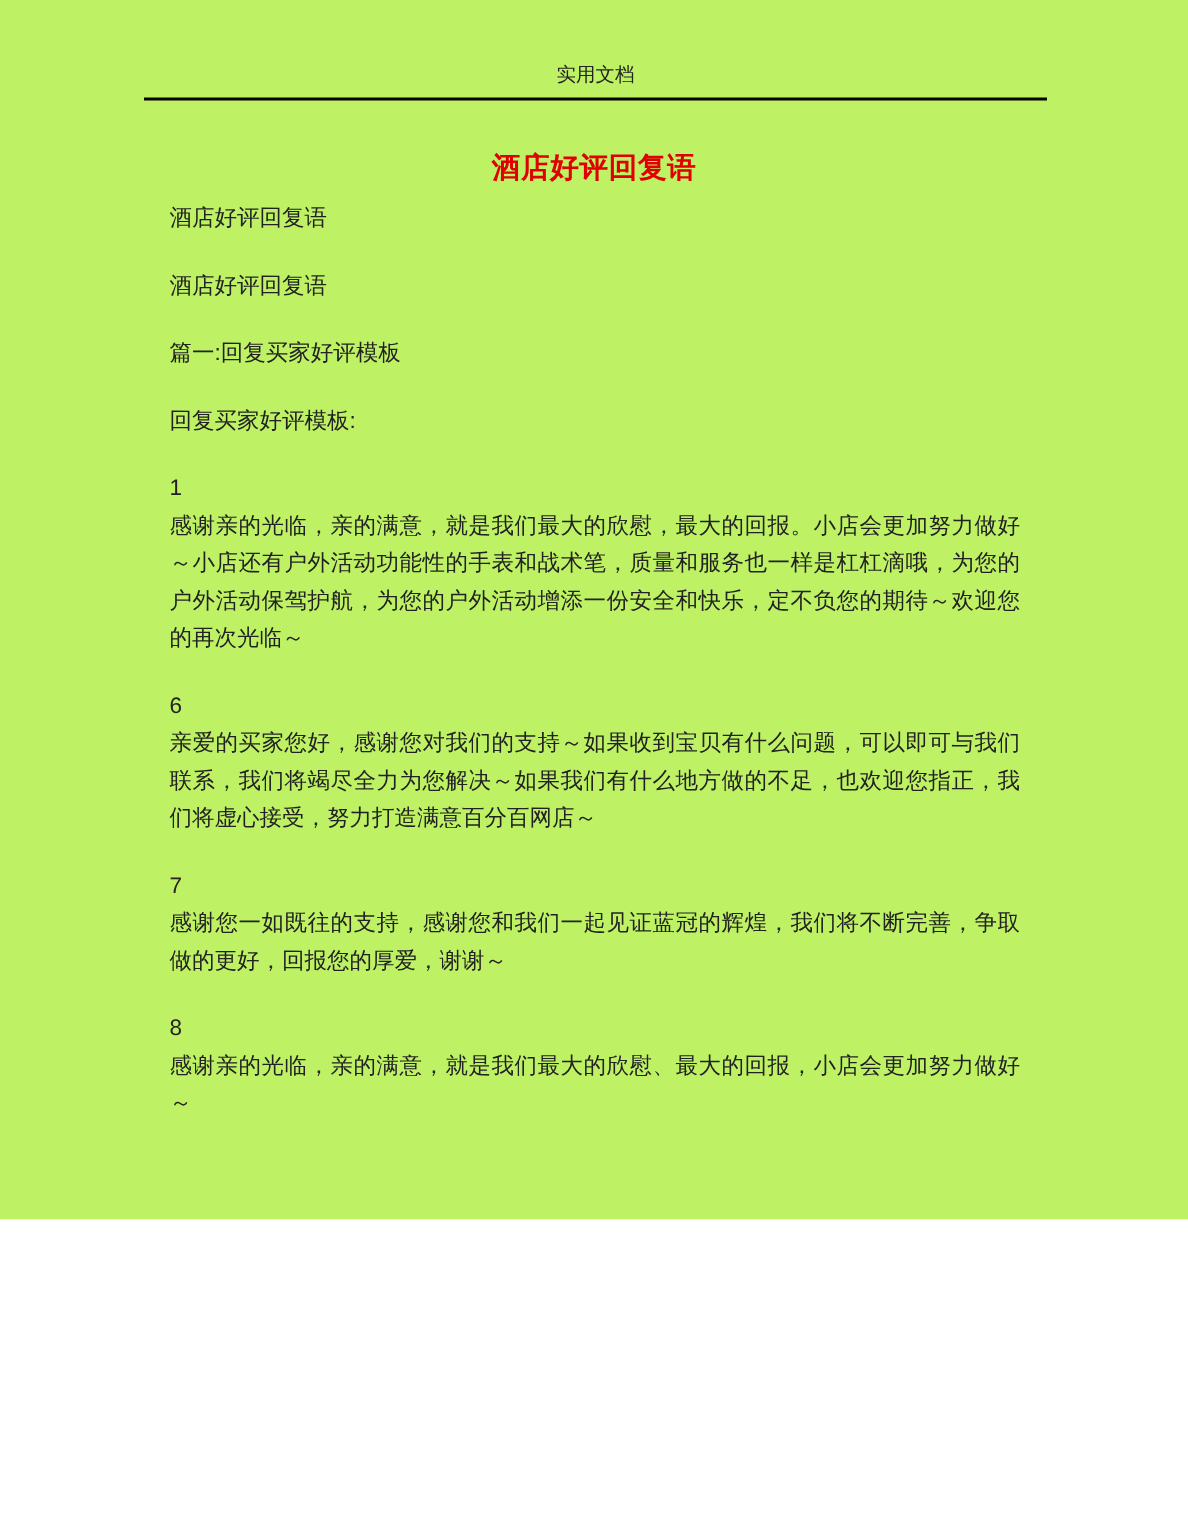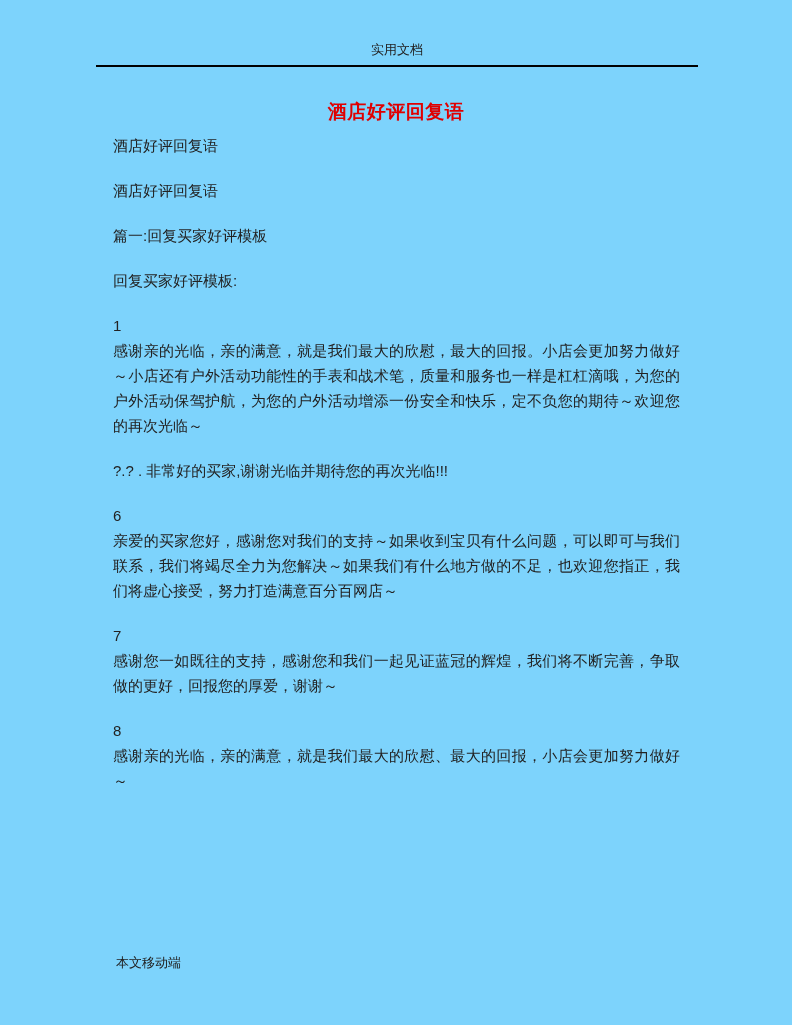--- a/index.html
+++ b/index.html
@@ -3,22 +3,22 @@
 <meta charset="utf-8">
 <style>
   html, body {
     margin: 0;
     padding: 0;
     background: #ffffff;
   }
   .page {
     position: relative;
     width: 792px;
-    height: 1025px;
-    background: #7dd3fc;
+    height: 813px;
+    background: #bef264;
     overflow: hidden;
     font-family: "Liberation Sans", "DejaVu Sans", sans-serif;
     color: #222222;
   }
   .header {
     position: absolute;
     top: 42px;
     left: 96px;
     width: 602px;
     text-align: center;
@@ -76,21 +76,20 @@
 
   <div class="doc-title" style="color: rgb(224, 0, 0);">酒店好评回复语</div>
 
   <div class="content">
       <p class="para">酒店好评回复语</p>
       <p class="para">酒店好评回复语</p>
       <p class="para">篇一:回复买家好评模板</p>
       <p class="para">回复买家好评模板:</p>
       <p class="para">1
 感谢亲的光临，亲的满意，就是我们最大的欣慰，最大的回报。小店会更加努力做好～小店还有户外活动功能性的手表和战术笔，质量和服务也一样是杠杠滴哦，为您的户外活动保驾护航，为您的户外活动增添一份安全和快乐，定不负您的期待～欢迎您的再次光临～</p>
-      <p class="para">?.? . 非常好的买家,谢谢光临并期待您的再次光临!!!</p>
       <p class="para">6
 亲爱的买家您好，感谢您对我们的支持～如果收到宝贝有什么问题，可以即可与我们联系，我们将竭尽全力为您解决～如果我们有什么地方做的不足，也欢迎您指正，我们将虚心接受，努力打造满意百分百网店～</p>
       <p class="para">7
 感谢您一如既往的支持，感谢您和我们一起见证蓝冠的辉煌，我们将不断完善，争取做的更好，回报您的厚爱，谢谢～</p>
       <p class="para">8
 感谢亲的光临，亲的满意，就是我们最大的欣慰、最大的回报，小店会更加努力做好～</p>
     </div>
 
   <div class="footer">本文移动端</div>
 

